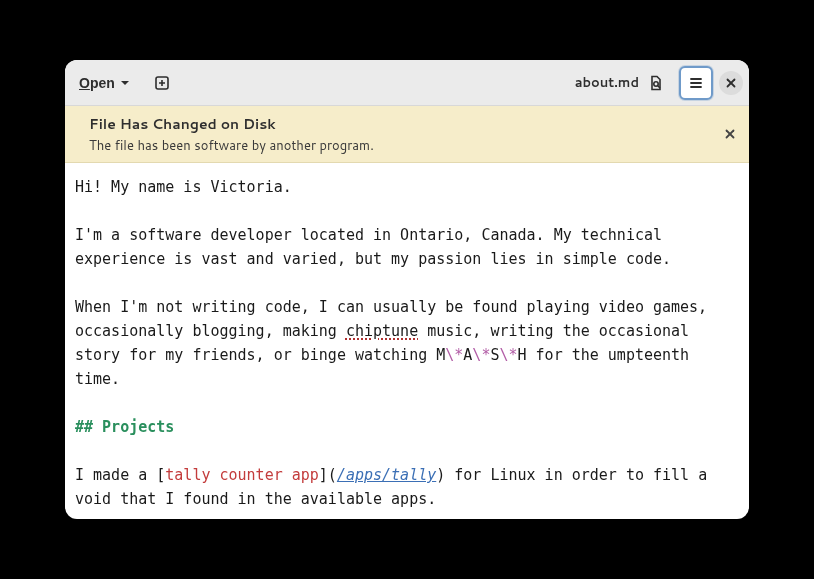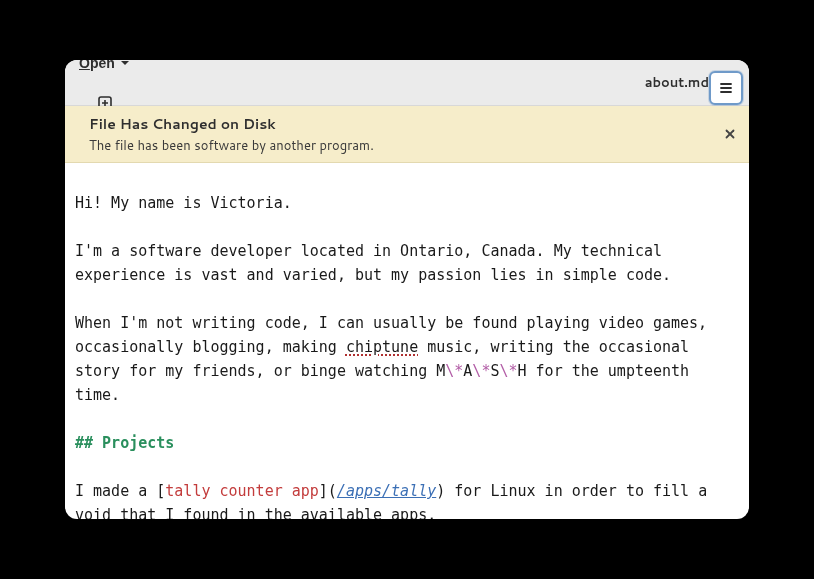--- a/index.html
+++ b/index.html
@@ -28,21 +28,20 @@
       height: 46px;
       display: flex;
       align-items: center;
       padding: 0 6px;
       border-bottom: 1px solid #d8d8d8;
     }
     .hb-left, .hb-right {
       display: flex;
       align-items: center;
       gap: 6px;
-      flex-direction: column;
     }
     .hb-center {
       flex: 1;
       text-align: right;
       display: flex;
       flex-direction: column;
       justify-content: center;
       line-height: 1.15;
     }
     .title { font-weight: 700; font-size: 13px; color: #2e2e2e; }
@@ -111,21 +110,21 @@
       background: transparent;
       display: flex;
       align-items: center;
       justify-content: center;
       cursor: pointer;
       color: #555;
     }
     .editor {
       flex: 1;
       overflow: hidden;
-      padding: 28px 10px;
+      padding: 12px 10px;
       font-family: "DejaVu Sans Mono", Menlo, Consolas, monospace;
       font-size: 15px;
       line-height: 24px;
       color: #1a1a1a;
       white-space: pre-wrap;
       word-wrap: break-word;
     }
     .spellerr { text-decoration: underline dotted #b03030; text-decoration-thickness: 1.5px; text-underline-offset: 2px; }
     .esc { color: #b25da6; }
     .hd { color: #2a8f5d; font-weight: 700; }

